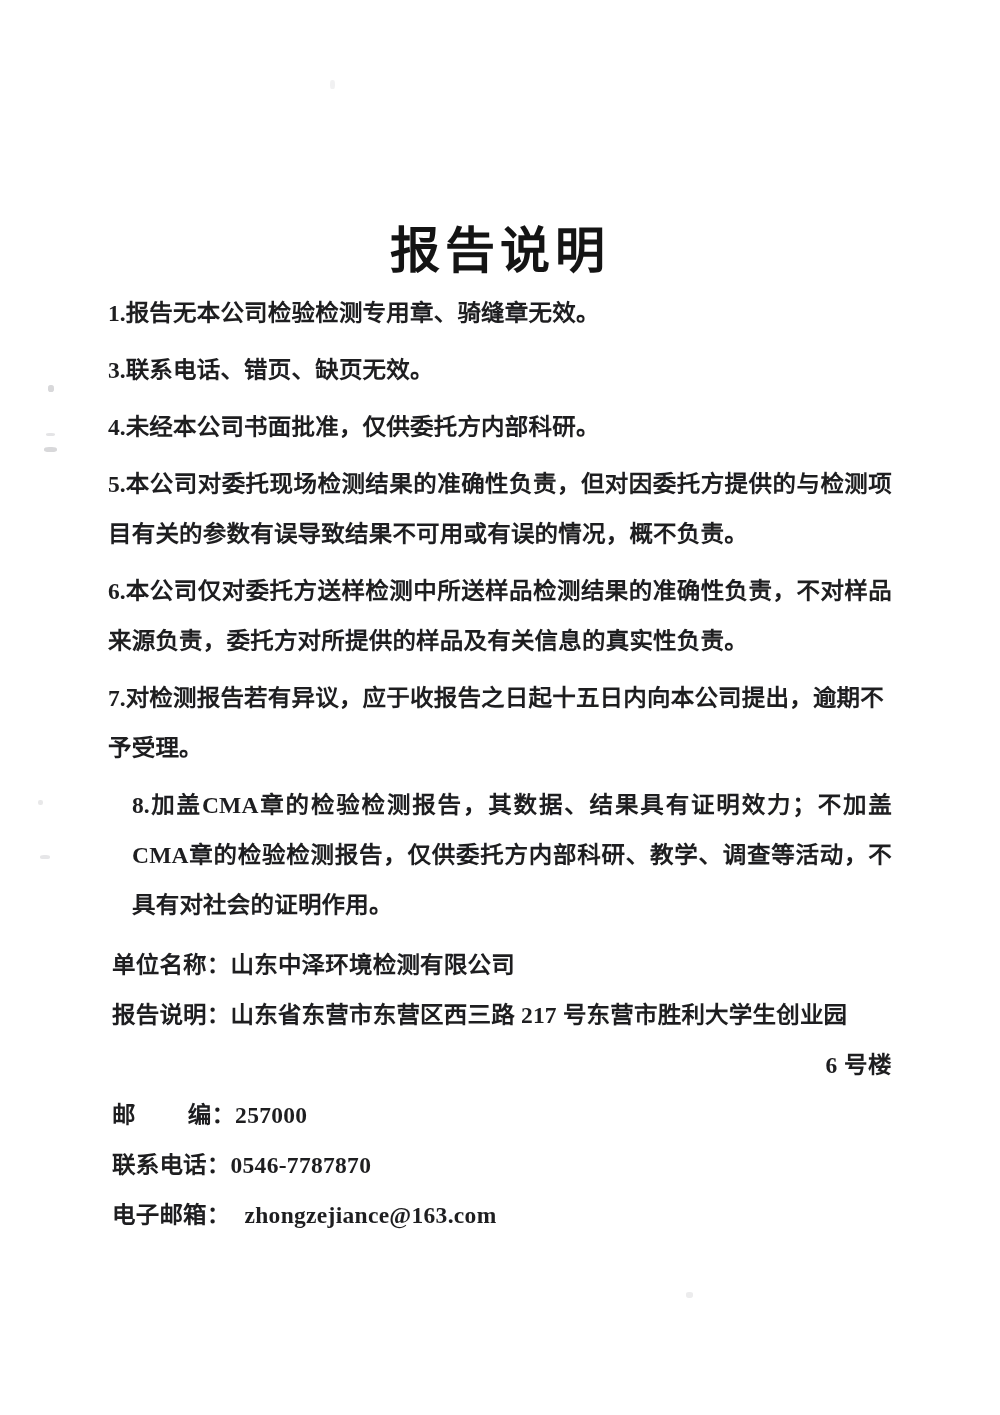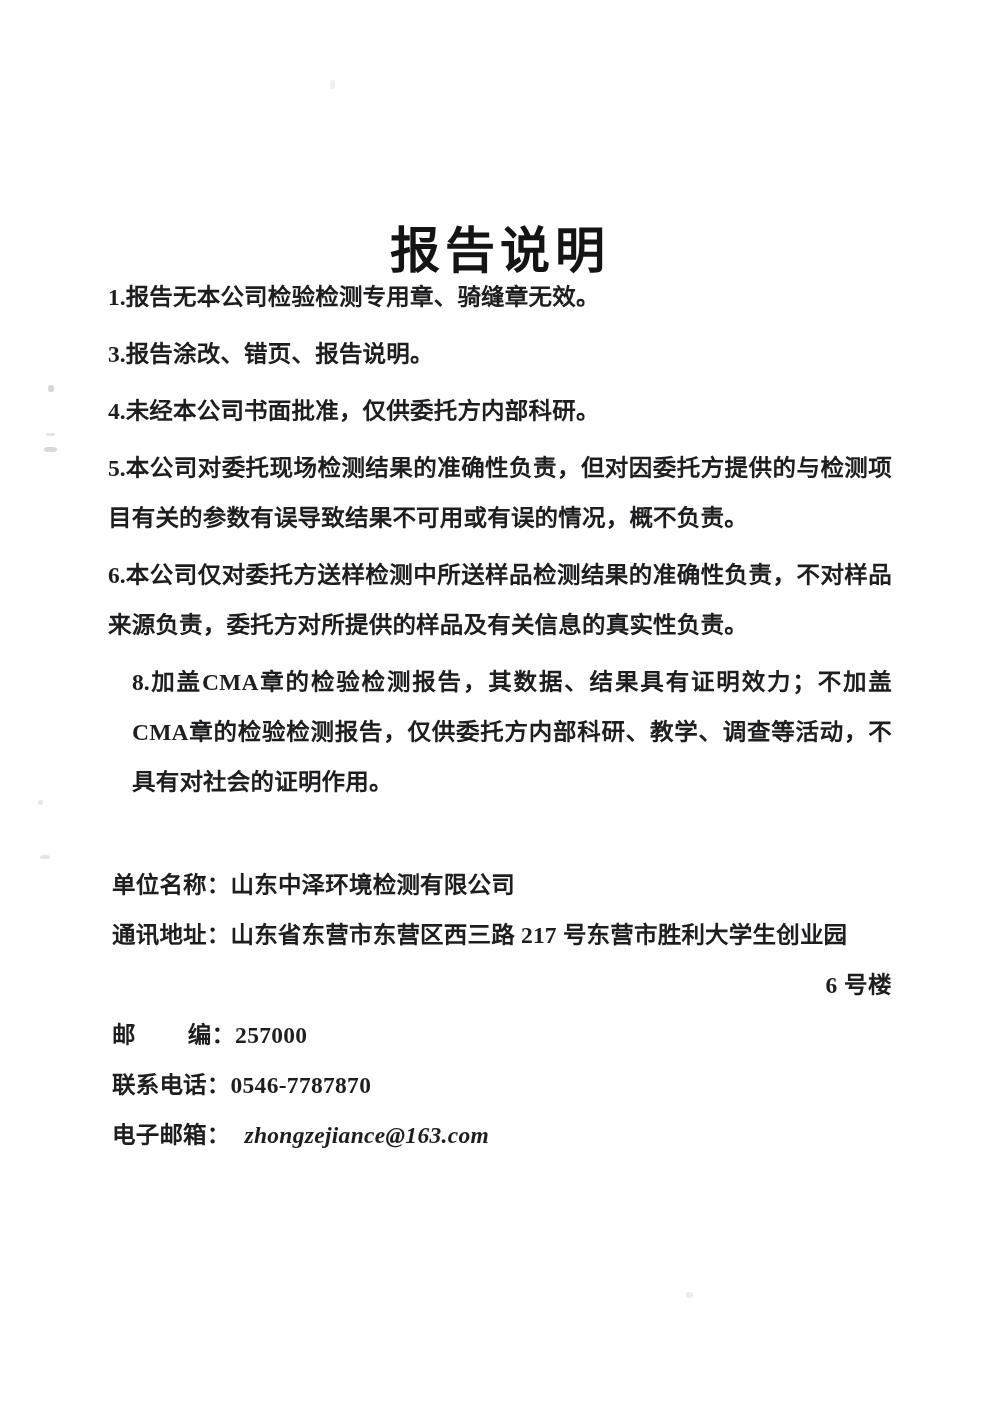--- a/index.html
+++ b/index.html
@@ -45,21 +45,21 @@
     font-size: 50px;
     line-height: 62px;
     font-weight: 700;
     letter-spacing: 5px;
     color: #141414;
     font-family: "Liberation Serif", "DejaVu Serif", serif;
   }
 
   .body-block {
     position: absolute;
-    top: 272px;
+    top: 288px;
     left: 108px;
     width: 784px;
   }
 
   .clause {
     font-size: 23.5px;
     line-height: 50px;
     font-weight: 600;
     color: #1e1e20;
     letter-spacing: 0.2px;
@@ -73,21 +73,21 @@
   
   .clause.short { text-align: left; }
 
   .num {
     font-weight: 700;
     letter-spacing: 0;
   }
 
   .contact-block {
     position: absolute;
-    top: 860px;
+    top: 940px;
     left: 112px;
     width: 780px;
   }
 
   .contact-line {
     font-size: 23.5px;
     line-height: 50px;
     font-weight: 600;
     color: #1e1e20;
     white-space: nowrap;
@@ -107,21 +107,21 @@
     letter-spacing: 0.5px;
     text-align: right;
   }
 
   .postcode-label {
     letter-spacing: 0.2px;
     text-align: right;
   }
   .postcode-label .gap { display: inline-block; width: 52px; }
 
-  .email-line .value { padding-left: 14px; font-style: italic; }
+  .email-line .value { padding-left: 14px; }
 </style>
 </head>
 <body>
 
 <div class="page">
 
   <div class="scan-noise">
     <div class="speck" style="left:48px;  top:385px; width:6px;  height:7px;"></div>
     <div class="speck" style="left:46px;  top:433px; width:9px;  height:3px; opacity:.7;"></div>
     <div class="speck" style="left:44px;  top:447px; width:13px; height:5px;"></div>
@@ -134,50 +134,53 @@
   <h1 class="doc-title">报告说明</h1>
 
   <div class="body-block">
 
     <p class="clause short">
       <span class="num">1.</span><span class="clause-text">报告无本公司检验检测专用章、骑缝章无效。</span>
     </p>
 
 
     <p class="clause short">
-      <span class="num">3.</span><span class="clause-text">报告涂改、错页、报告说明。</span>
+      <span class="num">3.</span><span class="clause-text">联系电话、错页、缺页无效。</span>
     </p>
 
     <p class="clause short">
       <span class="num">4.</span><span class="clause-text">未经本公司书面批准，仅供委托方内部科研。</span>
     </p>
 
     <p class="clause">
       <span class="num">5.</span><span class="clause-text">本公司对委托现场检测结果的准确性负责，但对因委托方提供的与检测项目有关的参数有误导致结果不可用或有误的情况，概不负责。</span>
     </p>
 
     <p class="clause">
       <span class="num">6.</span><span class="clause-text">本公司仅对委托方送样检测中所送样品检测结果的准确性负责，不对样品来源负责，委托方对所提供的样品及有关信息的真实性负责。</span>
     </p>
 
+    <p class="clause short">
+      <span class="num">7.</span><span class="clause-text">对检测报告若有异议，应于收报告之日起十五日内向本公司提出，逾期不予受理。</span>
+    </p>
 
     <p class="clause">
       <span class="num">8.</span><span class="clause-text">加盖CMA章的检验检测报告，其数据、结果具有证明效力；不加盖CMA章的检验检测报告，仅供委托方内部科研、教学、调查等活动，不具有对社会的证明作用。</span>
     </p>
 
   </div>
 
   <div class="contact-block">
 
     <div class="contact-line">
       <span class="label">单位名称：</span><span class="value">山东中泽环境检测有限公司</span>
     </div>
 
     <div class="contact-line">
-      <span class="label">通讯地址：</span><span class="value">山东省东营市东营区西三路 217 号东营市胜利大学生创业园</span>
+      <span class="label">报告说明：</span><span class="value">山东省东营市东营区西三路 217 号东营市胜利大学生创业园</span>
     </div>
 
     <div class="contact-line addr-cont">6 号楼</div>
 
     <div class="contact-line">
       <span class="postcode-label"><span>邮</span><span class="gap"></span><span>编：</span></span><span class="value mono-ish">257000</span>
     </div>
 
     <div class="contact-line">
       <span class="label">联系电话：</span><span class="value mono-ish">0546-7787870</span>

